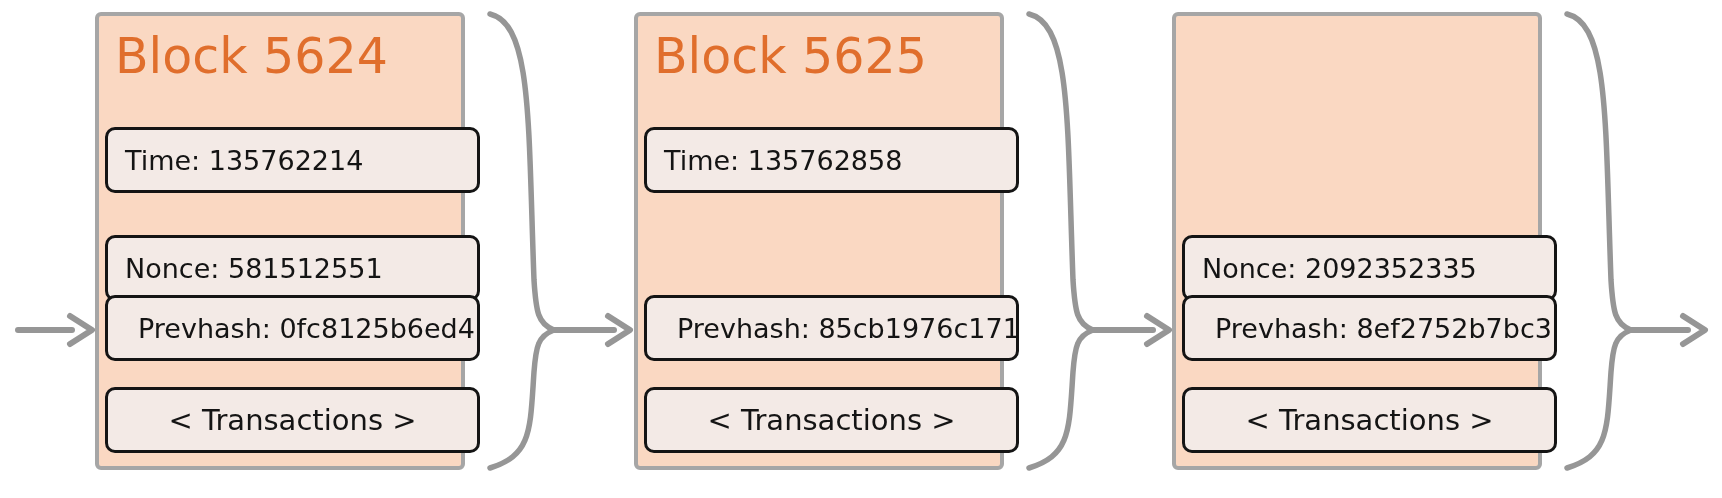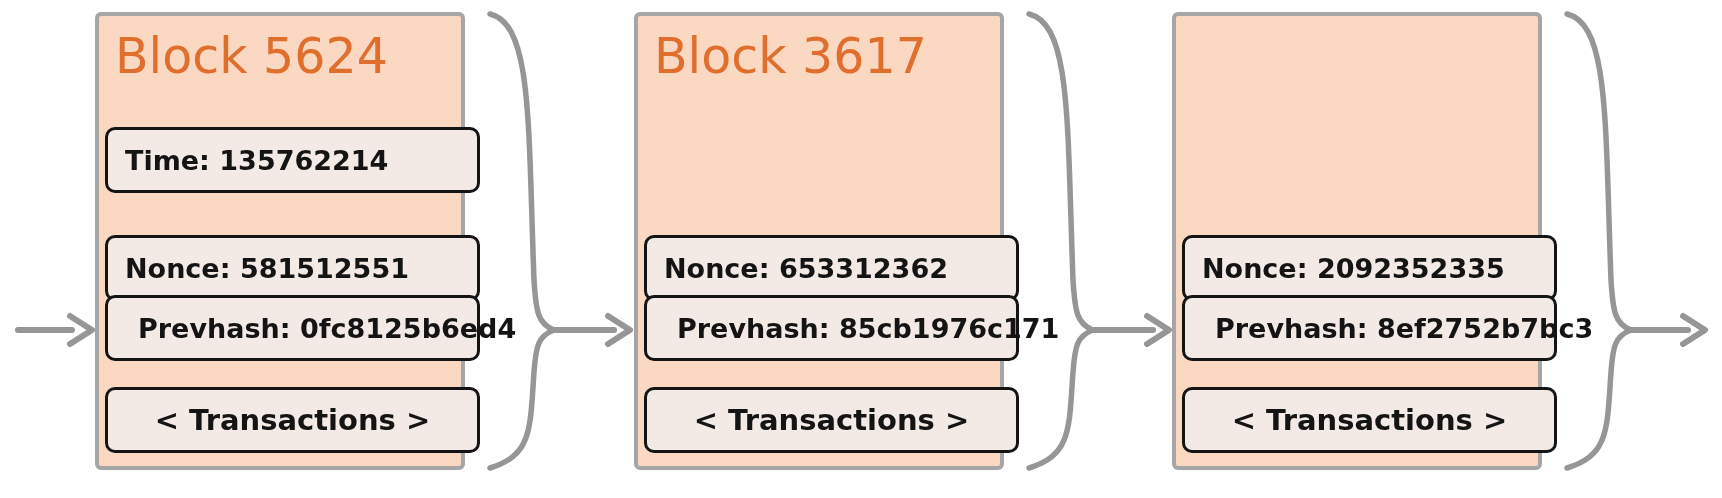--- a/index.html
+++ b/index.html
@@ -33,21 +33,20 @@
     left: 6px; width: 375px; height: 66px;
     box-sizing: border-box;
     background: var(--field_fill, #f3eae6);
     border: 3px solid var(--field_border, #141414);
     border-radius: 10px;
     display: flex; align-items: center;
     padding-left: 17px;
     font-size: 27px;
     color: var(--field_border, #141414);
     white-space: nowrap;
-    font-weight: bold;
   }
   .field-time  { top: 111px; }
   .field-nonce { top: 192px; margin-top: 27px; }
   .field-prev  { top: 279px; padding-left: 30px; }
   .field-tx    { top: 371px; justify-content: center; padding-left: 0; font-size: 29px; }
 
   svg.connectors {
     position: absolute; inset: 0;
     width: 1722px; height: 498px;
     pointer-events: none;
@@ -77,23 +76,23 @@
     </div>
     <div class="field field-prev">
       <span>Prevhash: 0fc8125b6ed4</span>
     </div>
     <div class="field field-tx">
       <span>&lt; Transactions &gt;</span>
     </div>
   </div>
 
   <div class="block" style="left:634px">
-    <div class="block-title">Block 3617</div>
-    <div class="field field-nonce">
-      <span>Nonce: 653312362</span>
+    <div class="block-title">Block 5625</div>
+    <div class="field field-time">
+      <span>Time: 135762858</span>
     </div>
     <div class="field field-prev">
       <span>Prevhash: 85cb1976c171</span>
     </div>
     <div class="field field-tx">
       <span>&lt; Transactions &gt;</span>
     </div>
   </div>
 
   <div class="block" style="left:1172px">

